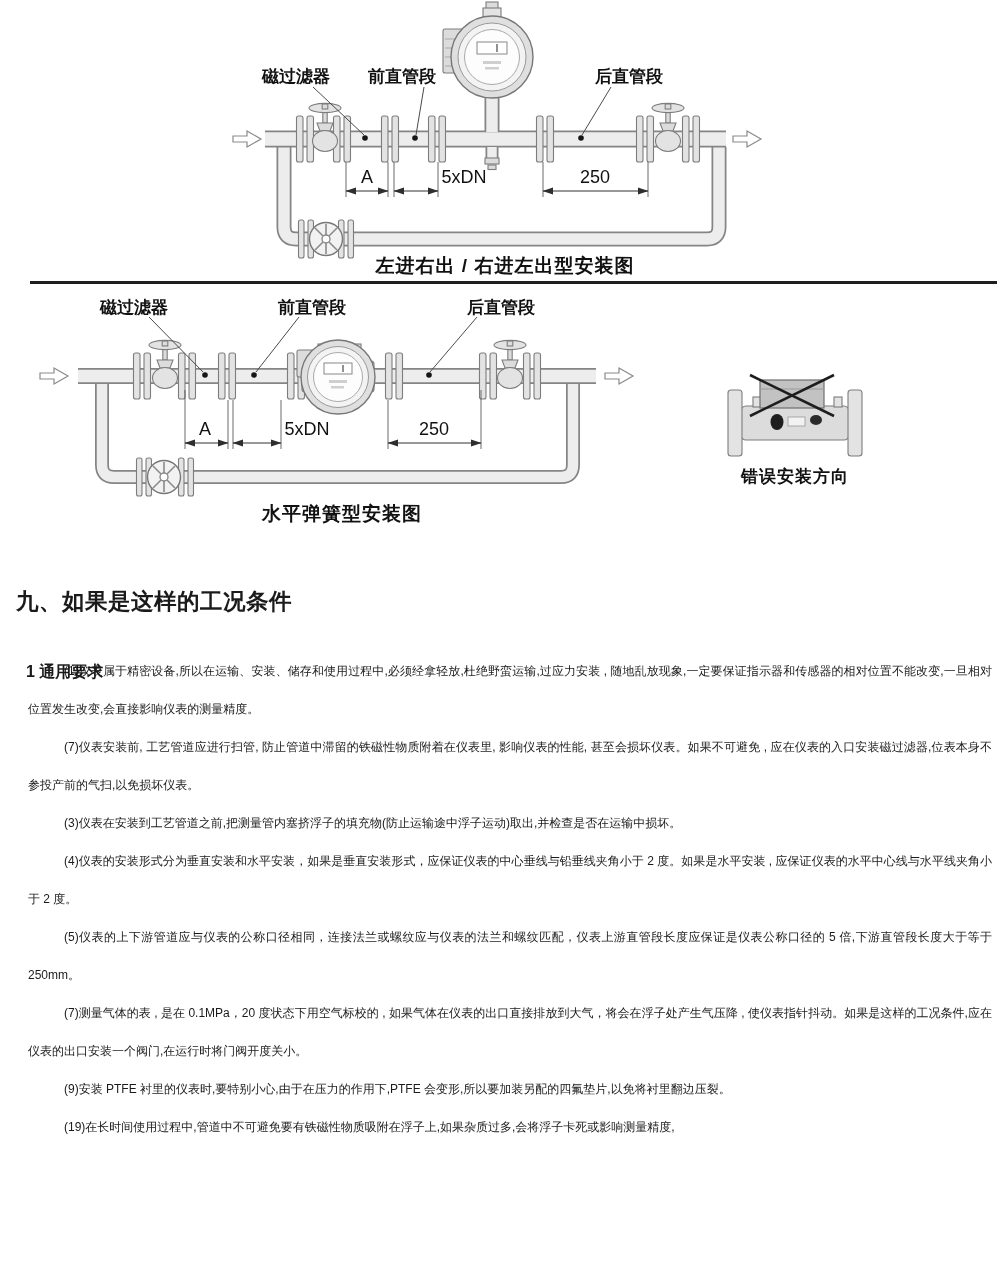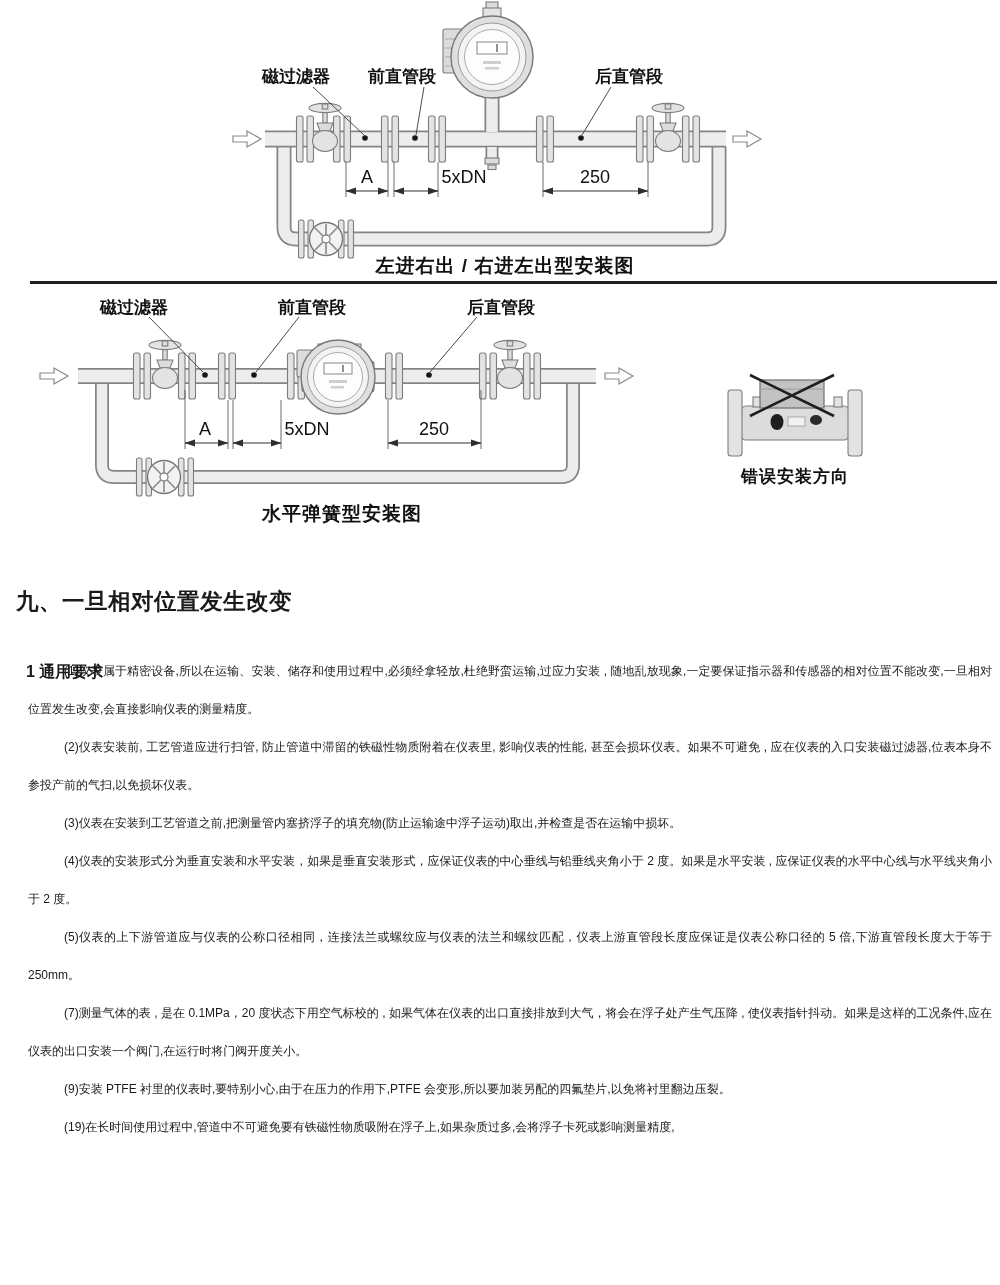--- a/index.html
+++ b/index.html
@@ -238,26 +238,26 @@
       <rect x="788" y="131" width="17" height="9" fill="#f2f2f2" stroke="#999" stroke-width="0.8"></rect>
       <ellipse cx="816" cy="134" rx="6" ry="5" fill="#2a2a2a"></ellipse>
       <g>
         <line x1="750" y1="89" x2="834" y2="130" stroke="#1d1d1d" stroke-width="2.6"></line>
         <line x1="834" y1="89" x2="750" y2="130" stroke="#1d1d1d" stroke-width="2.6"></line>
       </g>
     </g>
     <text class="cap2" x="795" y="196">错误安装方向</text>
   </svg>
 
-  <div class="h1">九、一旦相对位置发生改变</div>
+  <div class="h1">九、如果是这样的工况条件</div>
   <div class="sub">1 通用要求</div>
 
   <div class="bodytext">
     <p>(1)仪表属于精密设备,所以在运输、安装、储存和使用过程中,必须经拿轻放,杜绝野蛮运输,过应力安装 , 随地乱放现象,一定要保证指示器和传感器的相对位置不能改变,一旦相对位置发生改变,会直接影响仪表的测量精度。</p>
-    <p>(2)仪表安装前, 工艺管道应进行扫管, 防止管道中滞留的铁磁性物质附着在仪表里, 影响仪表的性能, 甚至会损坏仪表。如果不可避免 , 应在仪表的入口安装磁过滤器,位表本身不参投产前的气扫,以免损坏仪表。</p>
+    <p>(7)仪表安装前, 工艺管道应进行扫管, 防止管道中滞留的铁磁性物质附着在仪表里, 影响仪表的性能, 甚至会损坏仪表。如果不可避免 , 应在仪表的入口安装磁过滤器,位表本身不参投产前的气扫,以免损坏仪表。</p>
     <p>(3)仪表在安装到工艺管道之前,把测量管内塞挤浮子的填充物(防止运输途中浮子运动)取出,并检查是否在运输中损坏。</p>
     <p>(4)仪表的安装形式分为垂直安装和水平安装，如果是垂直安装形式，应保证仪表的中心垂线与铅垂线夹角小于 2 度。如果是水平安装 , 应保证仪表的水平中心线与水平线夹角小于 2 度。</p>
     <p>(5)仪表的上下游管道应与仪表的公称口径相同，连接法兰或螺纹应与仪表的法兰和螺纹匹配，仪表上游直管段长度应保证是仪表公称口径的 5 倍,下游直管段长度大于等于 250mm。</p>
     <p>(7)测量气体的表 , 是在 0.1MPa，20 度状态下用空气标校的 , 如果气体在仪表的出口直接排放到大气，将会在浮子处产生气压降 , 使仪表指针抖动。如果是这样的工况条件,应在仪表的出口安装一个阀门,在运行时将门阀开度关小。</p>
     <p>(9)安装 PTFE 衬里的仪表时,要特别小心,由于在压力的作用下,PTFE 会变形,所以要加装另配的四氟垫片,以免将衬里翻边压裂。</p>
     <p>(19)在长时间使用过程中,管道中不可避免要有铁磁性物质吸附在浮子上,如果杂质过多,会将浮子卡死或影响测量精度,</p>
   </div>
 
 </div>
 

